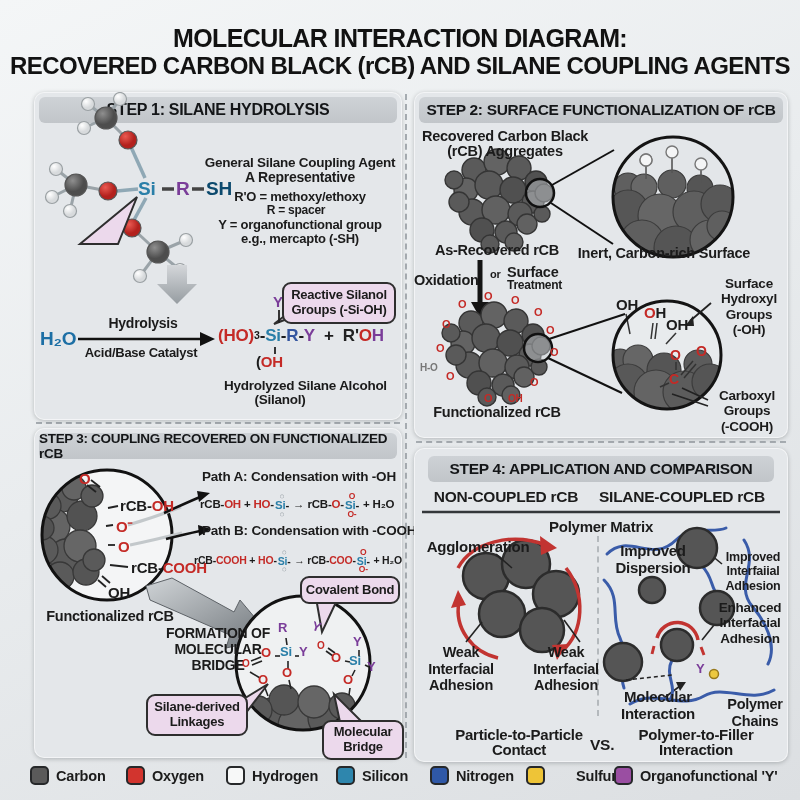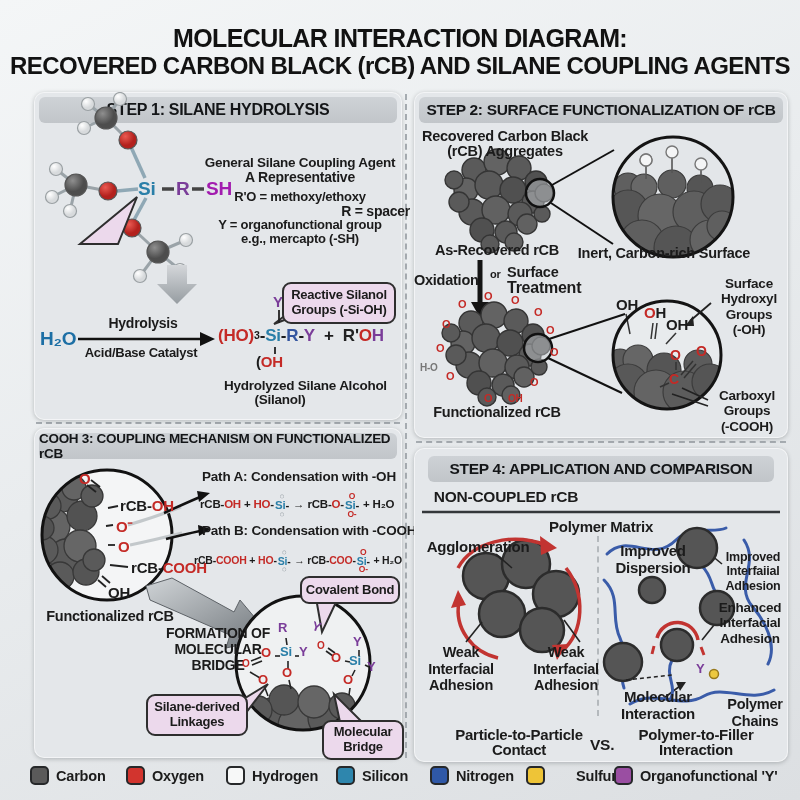--- a/index.html
+++ b/index.html
@@ -9,21 +9,21 @@
   .panel{position:absolute;background:#e4e7ea;border-radius:10px;
     box-shadow:0 1px 4px rgba(40,45,50,.28), inset 0 0 0 1px rgba(255,255,255,.55);}
   .phead{position:absolute;left:5px;right:5px;top:5px;height:26px;
     background:linear-gradient(#ced2d6,#c1c5c9);border-radius:6px;
     display:flex;align-items:center;justify-content:center;
     font-weight:bold;letter-spacing:-0.3px;color:#141618;}
   .svgfill{position:absolute;inset:0;width:100%;height:100%;}
   .lbl{position:absolute;font-weight:bold;line-height:1.14;letter-spacing:-0.25px;}
   .c{text-align:center;}
   .red{color:#c42a26;} .teal{color:#2a7fa8;} .purple{color:#7a3d99;}
-  .blue{color:#34569f;} .gold{color:#a21caf;} .h2o{color:#1d6fa5;}
+  .blue{color:#34569f;} .gold{color:#0c4a6e;} .h2o{color:#1d6fa5;}
   .gray{color:#98a0a6;} .dk{color:#222;}
   .callout{position:absolute;background:#ecd9ec;border:2px solid #2e2e2e;border-radius:9px;
     display:flex;flex-direction:column;align-items:center;justify-content:center;
     font-weight:bold;line-height:1.12;letter-spacing:-0.25px;z-index:3;}
   .eq{position:absolute;display:flex;align-items:center;white-space:pre;
     font-weight:bold;letter-spacing:-0.2px;line-height:1;}
   .sistack{display:inline-flex;flex-direction:column;align-items:center;line-height:.8;margin:0 1px;}
   .tb{font-size:8.5px;font-weight:bold;line-height:1;}
   sub{font-size:.62em;}
   .dash-v{position:absolute;border-left:2px dashed #a6acb1;}
@@ -123,21 +123,21 @@
       <line x1="241" y1="255" x2="241" y2="262" stroke="#222" stroke-width="1.8"></line>
     </svg>
 
     <div class="lbl teal" style="left:104px;top:86px;font-size:19px;">Si</div>
     <div class="lbl purple" style="left:142px;top:86px;font-size:19px;">R</div>
     <div class="lbl gold" style="left:172px;top:86px;font-size:19px;">SH</div>
 
     <div class="lbl c" style="left:168px;top:48px;width:196px;font-size:14px;margin-top:30px;">A Representative</div>
     <div class="lbl c" style="left:168px;top:63px;width:196px;font-size:13.5px;">General Silane Coupling Agent</div>
     <div class="lbl c" style="left:168px;top:98px;width:196px;font-size:13px;font-weight:600;">R'O = methoxy/ethoxy</div>
-    <div class="lbl c" style="left:180px;top:112px;width:196px;font-size:14px;font-weight:600;text-align:right;">R = spacer</div>
+    <div class="lbl c" style="left:164px;top:112px;width:196px;font-size:12px;font-weight:600;">R = spacer</div>
     <div class="lbl c" style="left:168px;top:140px;width:196px;font-size:13px;font-weight:600;">e.g., mercapto (-SH)</div>
     <div class="lbl c" style="left:168px;top:126px;width:196px;font-size:13px;font-weight:600;">Y = organofunctional group</div>
 
     <div class="callout" style="left:248px;top:190px;width:110px;height:38px;font-size:13px;">
       <span>Reactive Silanol</span>
       <span>Groups (-Si-OH)</span>
     </div>
 
     <div class="lbl h2o" style="left:6px;top:236px;font-size:19px;">H₂O</div>
     <div class="lbl c" style="left:54px;top:224px;width:110px;font-size:14px;">Hydrolysis</div>
@@ -260,21 +260,21 @@
       <line x1="294" y1="314" x2="258" y2="302" stroke="#222" stroke-width="1.6"></line>
     </svg>
 
     <div class="lbl c" style="left:6px;top:36px;width:170px;font-size:14.5px;">Recovered Carbon Black</div>
     <div class="lbl c" style="left:6px;top:51px;width:170px;font-size:14.5px;">(rCB) Aggregates</div>
     <div class="lbl c" style="left:13px;top:150px;width:140px;font-size:14.5px;">As-Recovered rCB</div>
     <div class="lbl c" style="left:150px;top:153px;width:200px;font-size:14.5px;">Inert, Carbon-rich Surface</div>
     <div class="lbl" style="left:0px;top:180px;width:62px;font-size:14.5px;text-align:right;">Oxidation</div>
     <div class="lbl" style="left:76px;top:176px;font-size:11px;font-weight:600;">or</div>
     <div class="lbl" style="left:93px;top:172px;font-size:14.5px;">Surface</div>
-    <div class="lbl" style="left:93px;top:187px;font-size:16px;">Treatment</div>
+    <div class="lbl" style="left:93px;top:187px;font-size:12px;">Treatment</div>
     <div class="lbl c" style="left:8px;top:312px;width:150px;font-size:14.5px;">Functionalized rCB</div>
 
     <div class="lbl red" style="left:44px;top:206px;font-size:11px;">O</div>
     <div class="lbl red" style="left:70px;top:198px;font-size:11px;">O</div>
     <div class="lbl red" style="left:97px;top:202px;font-size:11px;">O</div>
     <div class="lbl red" style="left:120px;top:214px;font-size:11px;">O</div>
     <div class="lbl red" style="left:28px;top:226px;font-size:11px;">O</div>
     <div class="lbl red" style="left:132px;top:232px;font-size:11px;">O</div>
     <div class="lbl red" style="left:22px;top:250px;font-size:11px;">O</div>
     <div class="lbl red" style="left:136px;top:254px;font-size:11px;">O</div>
@@ -298,21 +298,21 @@
       <div>(-OH)</div>
     </div>
     <div class="lbl c" style="left:294px;top:296px;width:78px;font-size:13.5px;">
       <div>Carboxyl</div>
       <div>Groups</div>
       <div>(-COOH)</div>
     </div>
   </section>
 
   <section class="panel" style="left:34px;top:428px;width:368px;height:330px;">
-    <div class="phead" style="font-size:13.5px;">COOH 3: COUPLING MECHANISM ON FUNCTIONALIZED rCB</div>
+    <div class="phead" style="font-size:13.5px;">STEP 3: COUPLING RECOVERED ON FUNCTIONALIZED rCB</div>
 
     <svg class="svgfill" viewBox="0 0 368 330">
       <defs>
         <clipPath id="lc3">
             <circle cx="73" cy="107" r="65"></circle>
           </clipPath>
         <clipPath id="bc3">
             <circle cx="269" cy="235" r="67"></circle>
           </clipPath>
         <linearGradient id="g3" x1="0" y1="0" x2="1" y2="1">
@@ -500,20 +500,21 @@
       <line x1="240" y1="198" x2="238" y2="206" stroke="#c23431" stroke-width="3"></line>
       <line x1="287" y1="199" x2="290" y2="207" stroke="#c23431" stroke-width="3"></line>
 
       <path d="M 212,232 L 258,227" stroke="#222" stroke-width="1.6" stroke-dasharray="4,3" fill="none"></path>
       <circle cx="300" cy="226" r="4.5" fill="#ecc83f" stroke="#97791c" stroke-width="1.5"></circle>
     </svg>
 
     <div class="dash-v" style="left:183px;top:88px;height:180px;border-color:#b4b9bd;"></div>
 
     <div class="lbl c" style="left:6px;top:40px;width:172px;font-size:15.5px;">NON-COUPLED rCB</div>
+    <div class="lbl c" style="left:178px;top:40px;width:180px;font-size:15.5px;">SILANE-COUPLED rCB</div>
     <div class="lbl c" style="left:102px;top:70px;width:170px;font-size:15px;">Polymer Matrix</div>
 
     <div class="lbl c" style="left:4px;top:90px;width:120px;font-size:15px;">Agglomeration</div>
     <div class="lbl c" style="left:2px;top:196px;width:90px;font-size:14.5px;">
       <div>Weak</div>
       <div>Interfacial</div>
       <div>Adhesion</div>
     </div>
     <div class="lbl c" style="left:107px;top:196px;width:90px;font-size:14.5px;">
       <div>Weak</div>

